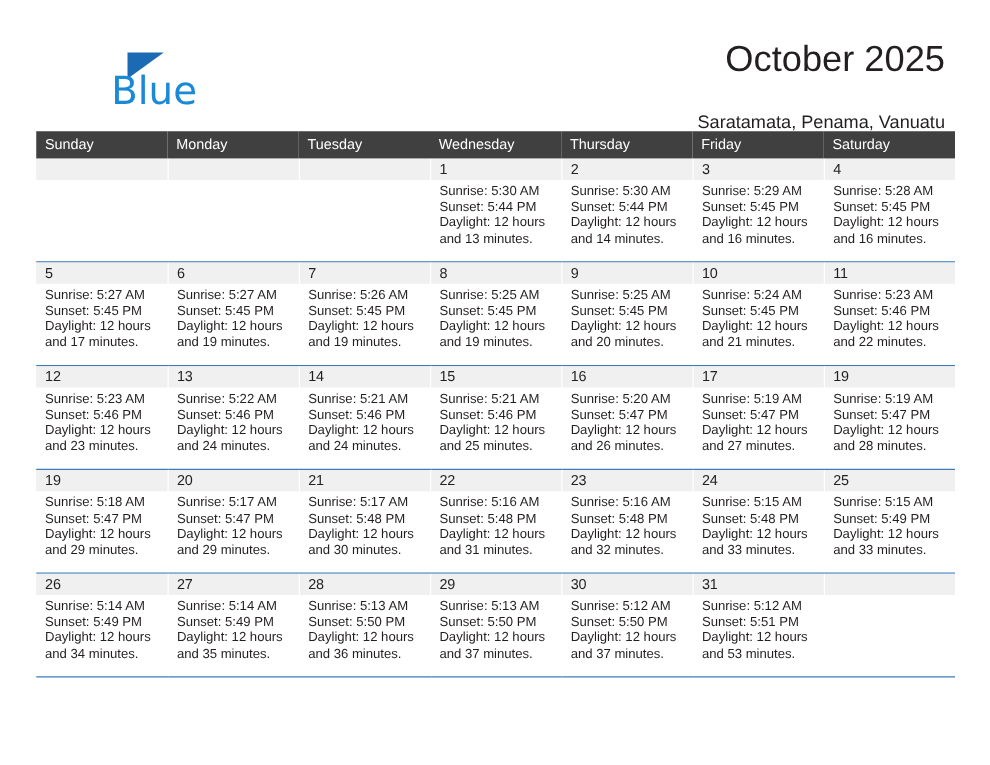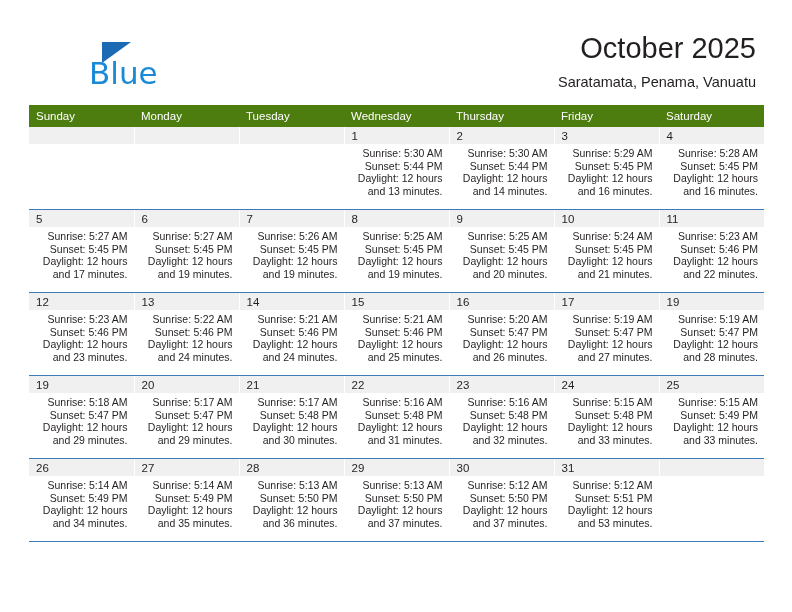--- a/index.html
+++ b/index.html
@@ -76,35 +76,35 @@
     font-size: 29px;
     color: #231f20;
     line-height: 36px;
     font-weight: 400;
     white-space: nowrap;
   }
   .location {
     font-size: 14.5px;
     color: #231f20;
     line-height: 20px;
-    margin-top: 6px;
+    margin-top: 22px;
     white-space: nowrap;
   }
 
   
   .calendar {
     position: absolute;
     left: 29px;
     top: 105px;
     width: 735px;
     border-collapse: collapse;
     table-layout: fixed;
   }
   .calendar th {
-    background: #4d7c0f;
+    background: #404040;
     color: #ffffff;
     font-size: 11.5px;
     font-weight: normal;
     text-align: left;
     padding: 5px 0 5px 7px;
     height: 10px;
     border: none;
   }
   .calendar td {
     width: 105px;
@@ -133,21 +133,20 @@
     line-height: 16px;
   }
   .cell-empty .daynum-band {
     background: #f0f0f0;
   }
   .cell-body {
     padding: 3px 6px 0 7px;
     font-size: 10.5px;
     line-height: 12.6px;
     color: #231f20;
-    text-align: right;
   }
   .cell-body div {
     white-space: nowrap;
   }
   .cell-body .daylight-line {
     white-space: normal;
   }
 </style>
 </head>
 <body>

